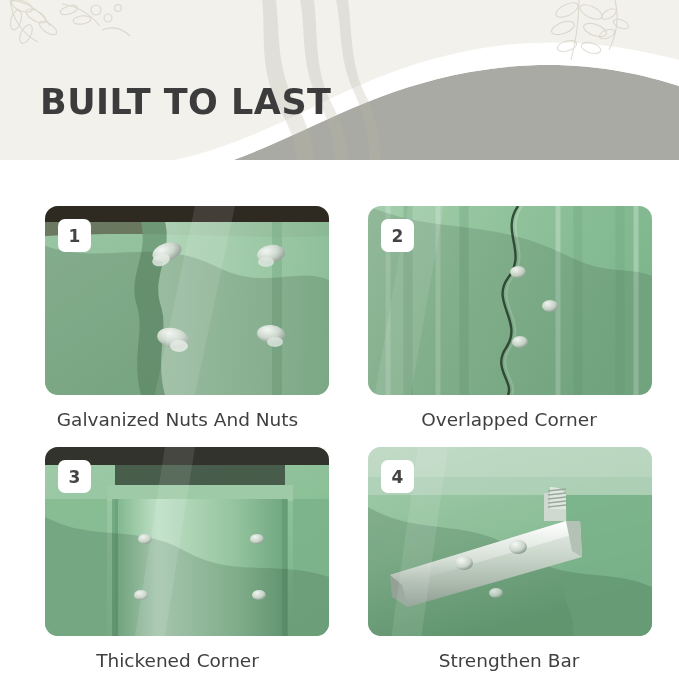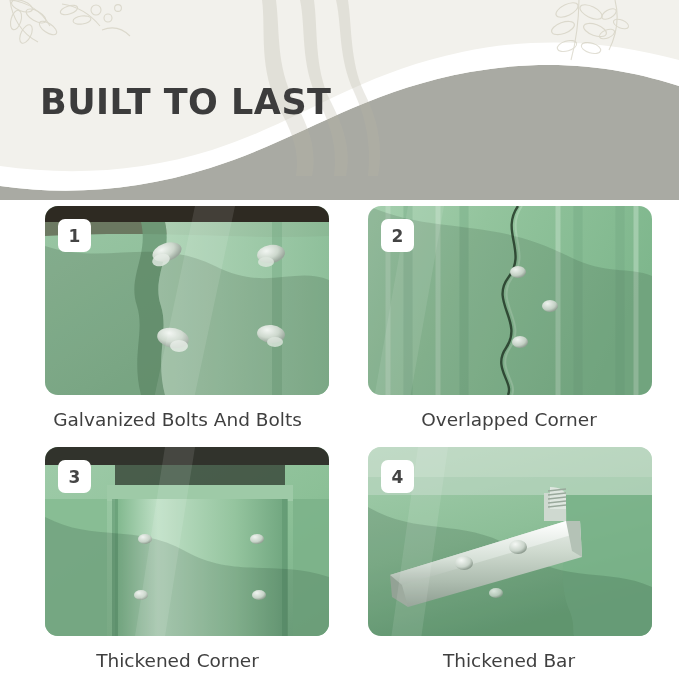--- a/index.html
+++ b/index.html
@@ -20,21 +20,21 @@
     height: 679px;
     background: #ffffff;
     overflow: hidden;
   }
 
   
   .header {
     position: absolute;
     left: 0; top: 0;
     width: 679px;
-    height: 200px;
+    height: 160px;
     background: #f2f1ec;
     overflow: hidden;
   }
   .header-swoosh {
     position: absolute;
     left: 0; top: 0;
     width: 679px;
     height: 200px;
   }
   .header-title {
@@ -209,21 +209,21 @@
             <ellipse cx="134" cy="140" rx="9" ry="6" fill="#e6ece6" opacity="0.8"></ellipse>
             <ellipse cx="226" cy="128" rx="14" ry="9" fill="url(#bolt1)" transform="rotate(6 226 128)"></ellipse>
             <ellipse cx="230" cy="136" rx="8" ry="5" fill="#dfe7df" opacity="0.8"></ellipse>
           </g>
           <g opacity="0.10" fill="#ffffff">
             <rect x="150" y="0" width="40" height="189" transform="skewX(-12)"></rect>
           </g>
         </svg>
         <div class="badge">1</div>
       </div>
-      <div class="caption">Galvanized Bolts And Bolts</div>
+      <div class="caption">Galvanized Nuts And Nuts</div>
     </div>
 
     <div class="cell cell-2">
       <div class="photo">
         <svg class="ph-svg" viewBox="0 0 284 189" preserveAspectRatio="none">
           <defs>
             <linearGradient id="g2a" x1="0" y1="0" x2="1" y2="0.3">
               <stop offset="0%" stop-color="#a5cfae"></stop>
               <stop offset="40%" stop-color="#93c49d"></stop>
               <stop offset="100%" stop-color="#7fb78d"></stop>
@@ -368,17 +368,17 @@
             <ellipse cx="96" cy="116" rx="9" ry="7" fill="url(#bolt4)"></ellipse>
             <ellipse cx="150" cy="100" rx="9" ry="7" fill="url(#bolt4)"></ellipse>
             <ellipse cx="128" cy="146" rx="7" ry="5" fill="url(#bolt4)" opacity="0.8"></ellipse>
           </g>
           <g opacity="0.10" fill="#ffffff">
             <rect x="50" y="0" width="30" height="189" transform="skewX(-8)"></rect>
           </g>
         </svg>
         <div class="badge">4</div>
       </div>
-      <div class="caption">Thickened Bar</div>
+      <div class="caption">Strengthen Bar</div>
     </div>
 
   </div>
 </div>
 
 </body></html>

